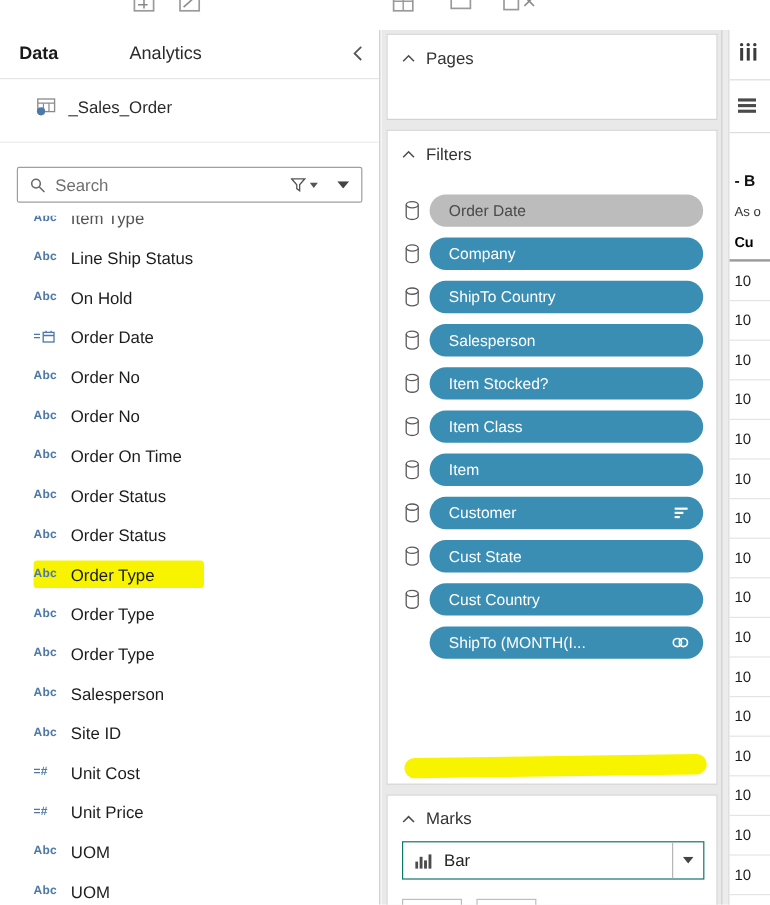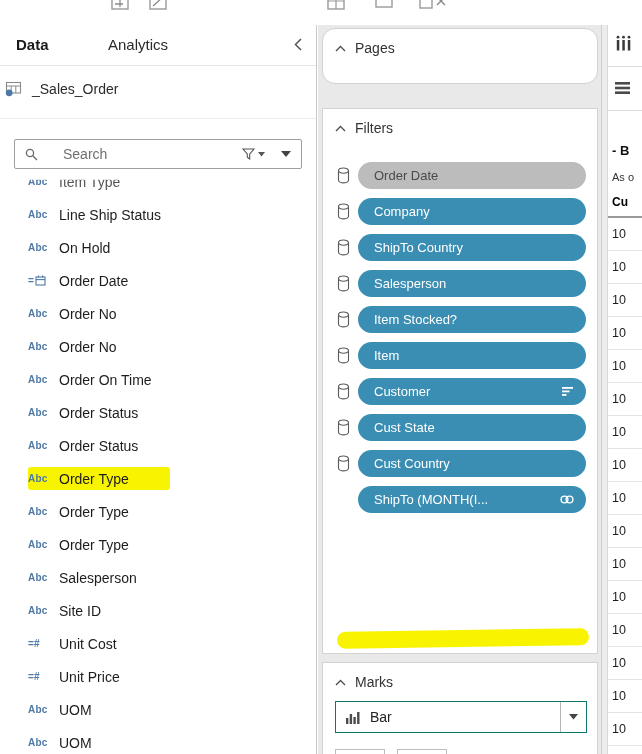--- a/index.html
+++ b/index.html
@@ -14,45 +14,45 @@
   .toolbar { position:absolute; left:0; top:0; width:642px; height:25px; background:#fff; overflow:hidden; }
   .tb-icon { position:absolute; top:-9px; }
 
   
   .data-pane { position:absolute; left:0; top:25px; width:317px; height:729px; background:#fff; border-right:1px solid #c9c9c9; }
   .tabs { position:absolute; left:0; top:0; width:100%; height:41px; border-bottom:1px solid #e5e5e5; }
   .tab { position:absolute; top:11px; font-size:15px; color:#2b2b2b; cursor:pointer; }
   .tab-data { left:16px; font-weight:bold; color:#1a1a1a; }
   .tab-analytics { left:108px; }
   .collapse-btn { position:absolute; right:14px; top:13px; }
-  .ds-row { position:absolute; left:0; top:48px; width:100%; height:32px; display:flex; align-items:center; padding-left:5px; gap:9px; }
+  .ds-row { position:absolute; left:0; top:48px; width:100%; height:32px; display:flex; align-items:center; padding-left:30px; gap:9px; }
   .ds-name { font-size:14px; color:#2b2b2b; }
   .sep1 { position:absolute; left:0; top:93px; width:100%; height:1px; background:#ececec; }
   .search-box { position:absolute; left:14px; top:114px; width:288px; height:30px; border:1px solid #9f9f9f; border-radius:2px; display:flex; align-items:center; background:#fff; }
   .search-box svg { flex:none; }
   .search-mag { margin-left:10px; }
-  .search-input { flex:1; min-width:0; border:none; outline:none; font-size:14px; color:#0369a1; margin-left:25px; font-family:"Liberation Sans",sans-serif; background:transparent; }
+  .search-input { flex:1; min-width:0; border:none; outline:none; font-size:14px; color:#0369a1; margin-left:8px; font-family:"Liberation Sans",sans-serif; background:transparent; }
   .search-input::placeholder { color:#6f6f6f; opacity:1; }
   .funnel-wrap { display:flex; align-items:center; gap:3px; margin-right:16px; cursor:pointer; }
   .dd-caret-big { margin-right:10px; cursor:pointer; }
 
   .field-list { position:absolute; left:0; top:140px; width:100%; height:589px; overflow:hidden; }
   .field-row { height:33px; position:relative; cursor:pointer; }
   .row-inner { position:relative; z-index:1; height:100%; display:flex; align-items:center; padding-left:28px; }
   .ficon { width:31px; flex:none; font-size:10px; color:var(--ficon-blue); display:flex; align-items:center; gap:1px; font-weight:bold; letter-spacing:.2px; }
   .ficon svg { flex:none; }
   .flabel { font-size:14px; color:#1d1d1d; white-space:nowrap; }
   .field-row.clipped .row-inner { clip-path: inset(45% 0 0 0); }
   .field-row.clipped .flabel { color:#555; }
   .field-highlight { position:absolute; z-index:0; left:28px; top:5px; width:142px; height:23px; background:var(--yellow); border-radius:3px; }
 
   
   .middle { position:absolute; left:318px; top:25px; width:283px; height:729px; background:#e9e9e9; }
   .card { position:absolute; left:4px; width:276px; background:#fff; border:1px solid #d2d2d2; }
-  .card-pages  { top:3px;  height:56px;border-radius:13px; }
+  .card-pages  { top:3px;  height:72px; }
   .card-filters{ top:83px; height:546px; }
   .card-marks  { top:637px; height:120px; }
   .card-header { display:flex; align-items:center; gap:9px; padding:11px 0 0 12px; font-size:14px; color:#333; }
   .card-header svg { flex:none; }
 
   .pill-shelf { position:absolute; left:0; top:48px; width:100%; }
   .pill-row { display:flex; align-items:center; height:36px; padding-left:14px; }
   .cyl { flex:none; margin-right:8px; }
   .cyl-spacer { width:13px; margin-right:8px; flex:none; display:inline-block; }
   .pill { flex:none; width:228px; height:27px; border-radius:13.5px; display:flex; align-items:center; padding:0 12px 0 16px; color:#fff; cursor:pointer; }
@@ -321,20 +321,29 @@
             <span class="pill-label">Salesperson</span>
           </div>
         </div>
         <div class="pill-row">
           <svg class="cyl" width="13" height="17" viewBox="0 0 13 17">
             <path d="M1.5 3.6 v9.6 a5 2.7 0 0 0 10 0 V3.6" fill="#fff" stroke="#5a5a5a" stroke-width="1.1"></path>
             <ellipse cx="6.5" cy="3.6" rx="5" ry="2.6" fill="#fff" stroke="#5a5a5a" stroke-width="1.1"></ellipse>
           </svg>
           <div class="pill blue">
             <span class="pill-label">Item Stocked?</span>
+          </div>
+        </div>
+        <div class="pill-row">
+          <svg class="cyl" width="13" height="17" viewBox="0 0 13 17">
+            <path d="M1.5 3.6 v9.6 a5 2.7 0 0 0 10 0 V3.6" fill="#fff" stroke="#5a5a5a" stroke-width="1.1"></path>
+            <ellipse cx="6.5" cy="3.6" rx="5" ry="2.6" fill="#fff" stroke="#5a5a5a" stroke-width="1.1"></ellipse>
+          </svg>
+          <div class="pill blue">
+            <span class="pill-label">Item Class</span>
           </div>
         </div>
         <div class="pill-row">
           <svg class="cyl" width="13" height="17" viewBox="0 0 13 17">
             <path d="M1.5 3.6 v9.6 a5 2.7 0 0 0 10 0 V3.6" fill="#fff" stroke="#5a5a5a" stroke-width="1.1"></path>
             <ellipse cx="6.5" cy="3.6" rx="5" ry="2.6" fill="#fff" stroke="#5a5a5a" stroke-width="1.1"></ellipse>
           </svg>
           <div class="pill blue">
             <span class="pill-label">Item</span>
           </div>

